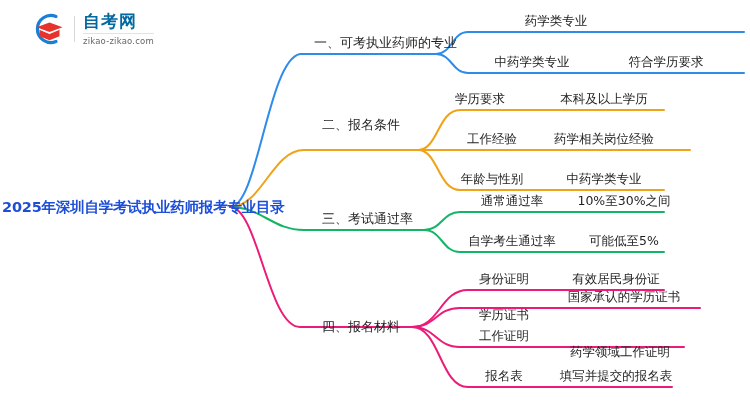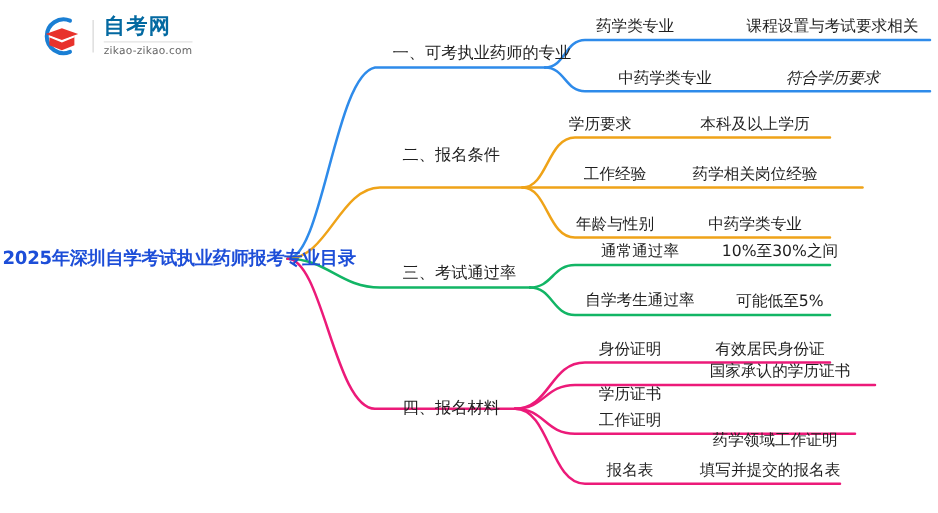--- a/index.html
+++ b/index.html
@@ -143,43 +143,42 @@
       <path stroke="#ec1a79" d="M412,327 C 436,327 436,308 460,308 L700,308"></path>
       <path stroke="#ec1a79" d="M412,327 C 436,327 436,347 460,347 L684,347"></path>
       <path stroke="#ec1a79" d="M412,327 C 440,327 440,387 468,387 L672,387"></path>
     </g>
   </svg>
 
   <div class="node root" style="left:2px; top:200px;">2025年深圳自学考试执业药师报考专业目录</div>
 
   <div class="node lvl1" style="left:314px; top:36px;">一、可考执业药师的专业</div>
 
-  <div class="node lvl2 center" style="left:508px; top:15px;text-align:right;">药学类专业</div>
-  <div class="node lvl3 center" style="left:666px; top:15px;">课程设置与考试要求相关</div>
+  <div class="node lvl2 center" style="left:556px; top:15px;text-align:right;">药学类专业</div>
 
   <div class="node lvl2 center" style="left:532px; top:56px;">中药学类专业</div>
-  <div class="node lvl3 center" style="left:666px; top:56px;font-style:italic;">符合学历要求</div>
+  <div class="node lvl3 center" style="left:666px; top:56px;">符合学历要求</div>
 
   <div class="node lvl1" style="left:322px; top:118px;">二、报名条件</div>
 
   <div class="node lvl2 center" style="left:480px; top:93px;">学历要求</div>
   <div class="node lvl3 center" style="left:604px; top:93px;">本科及以上学历</div>
 
   <div class="node lvl2 center" style="left:492px; top:133px;">工作经验</div>
   <div class="node lvl3 center" style="left:604px; top:133px;">药学相关岗位经验</div>
 
   <div class="node lvl2 center" style="left:492px; top:173px;">年龄与性别</div>
   <div class="node lvl3 center" style="left:604px; top:173px;">中药学类专业</div>
 
   <div class="node lvl1" style="left:322px; top:212px;">三、考试通过率</div>
 
   <div class="node lvl2 center" style="left:512px; top:195px;">通常通过率</div>
   <div class="node lvl3 center" style="left:624px; top:195px;">10%至30%之间</div>
 
-  <div class="node lvl2 center" style="left:512px; top:235px;font-family:Liberation Mono, monospace;">自学考生通过率</div>
+  <div class="node lvl2 center" style="left:512px; top:235px;">自学考生通过率</div>
   <div class="node lvl3 center" style="left:624px; top:235px;">可能低至5%</div>
 
   <div class="node lvl1" style="left:322px; top:320px;">四、报名材料</div>
 
   <div class="node lvl2 center" style="left:504px; top:273px;">身份证明</div>
   <div class="node lvl3 center" style="left:616px; top:273px;">有效居民身份证</div>
 
   <div class="node lvl2 center" style="left:504px; top:309px;font-family:Liberation Serif, serif;">学历证书</div>
   <div class="node lvl3 center" style="left:624px; top:291px;">国家承认的学历证书</div>
 

